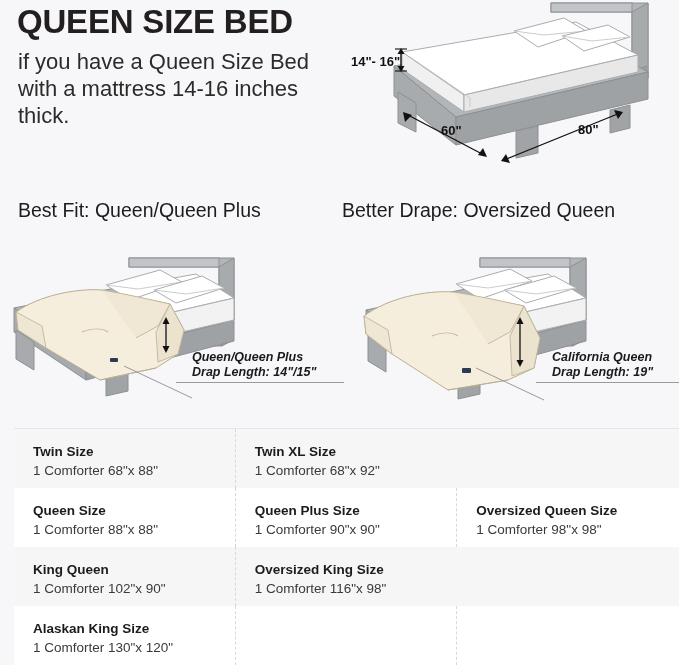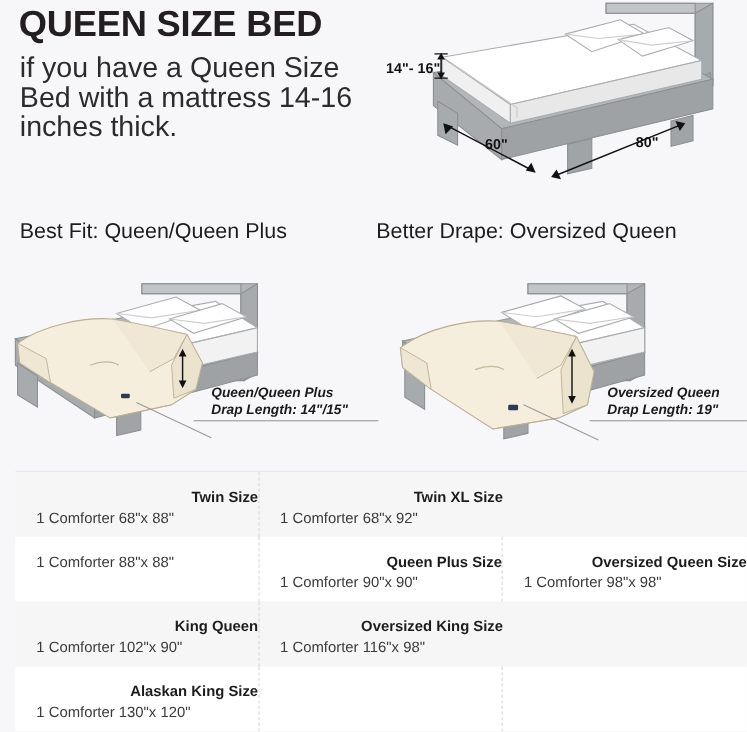--- a/index.html
+++ b/index.html
@@ -31,21 +31,21 @@
     letter-spacing: -0.2px;
     line-height: 40px;
     color: #231f20;
     white-space: nowrap;
   }
   .hero-sub {
     position: absolute;
     left: 18px;
     top: 48px;
     width: 318px;
-    font-size: 26px;
+    font-size: 22px;
     line-height: 27px;
     color: #2b2b2b;
     font-weight: normal;
   }
 
   
   .section-heading {
     position: absolute;
     top: 198px;
     font-size: 19.5px;
@@ -111,21 +111,20 @@
     height: 59px;
     border-right: 1px dashed #d8d8d8;
   }
   .tbl-cell:last-child { border-right: none; }
   .cell-title {
     font-size: 13.5px;
     font-weight: 600;
     color: #1c1c1c;
     line-height: 19px;
     white-space: nowrap;
-    text-align: right;
   }
   .cell-desc {
     font-size: 13.5px;
     font-weight: normal;
     color: #3a3a3a;
     line-height: 20px;
     white-space: nowrap;
   }
   .cell-empty .cell-title,
   .cell-empty .cell-desc { visibility: hidden; }
@@ -272,40 +271,41 @@
 
       <line x1="172" y1="92" x2="172" y2="136" stroke="#111111" stroke-width="1.3"></line>
       <polygon points="172,89 168.5,96 175.5,96" fill="#111111"></polygon>
       <polygon points="172,139 168.5,132 175.5,132" fill="#111111"></polygon>
 
       <path d="M128,140 L196,172" fill="none" stroke="#9a9a9a" stroke-width="1"></path>
     </svg>
   </div>
 
   <div class="callout" id="callout-right">
-    <span class="ln">Oversized Queen</span>
+    <span class="ln">California Queen</span>
     <span class="ln">Drap Length: 19"</span>
   </div>
   <div class="callout-rule" id="callout-right-rule"></div>
 
   <div class="size-table">
 
     <div class="tbl-row shaded">
       <div class="tbl-cell">
         <div class="cell-title">Twin Size</div>
         <div class="cell-desc">1 Comforter 68"x 88"</div>
       </div>
       <div class="tbl-cell">
         <div class="cell-title">Twin XL Size</div>
         <div class="cell-desc">1 Comforter 68"x 92"</div>
       </div>
     </div>
 
     <div class="tbl-row plain">
       <div class="tbl-cell">
+        <div class="cell-title">Queen Size</div>
         <div class="cell-desc">1 Comforter 88"x 88"</div>
       </div>
       <div class="tbl-cell">
         <div class="cell-title">Queen Plus Size</div>
         <div class="cell-desc">1 Comforter 90"x 90"</div>
       </div>
       <div class="tbl-cell">
         <div class="cell-title">Oversized Queen Size</div>
         <div class="cell-desc">1 Comforter 98"x 98"</div>
       </div>

